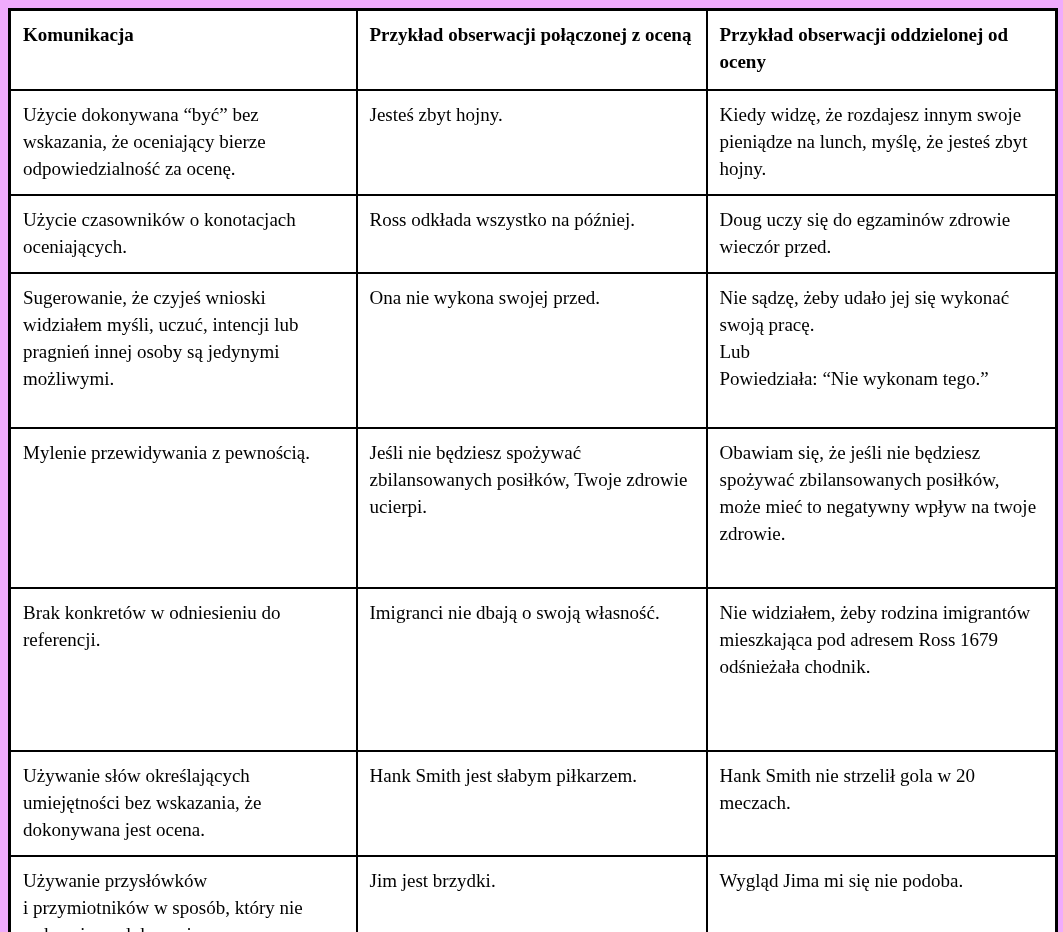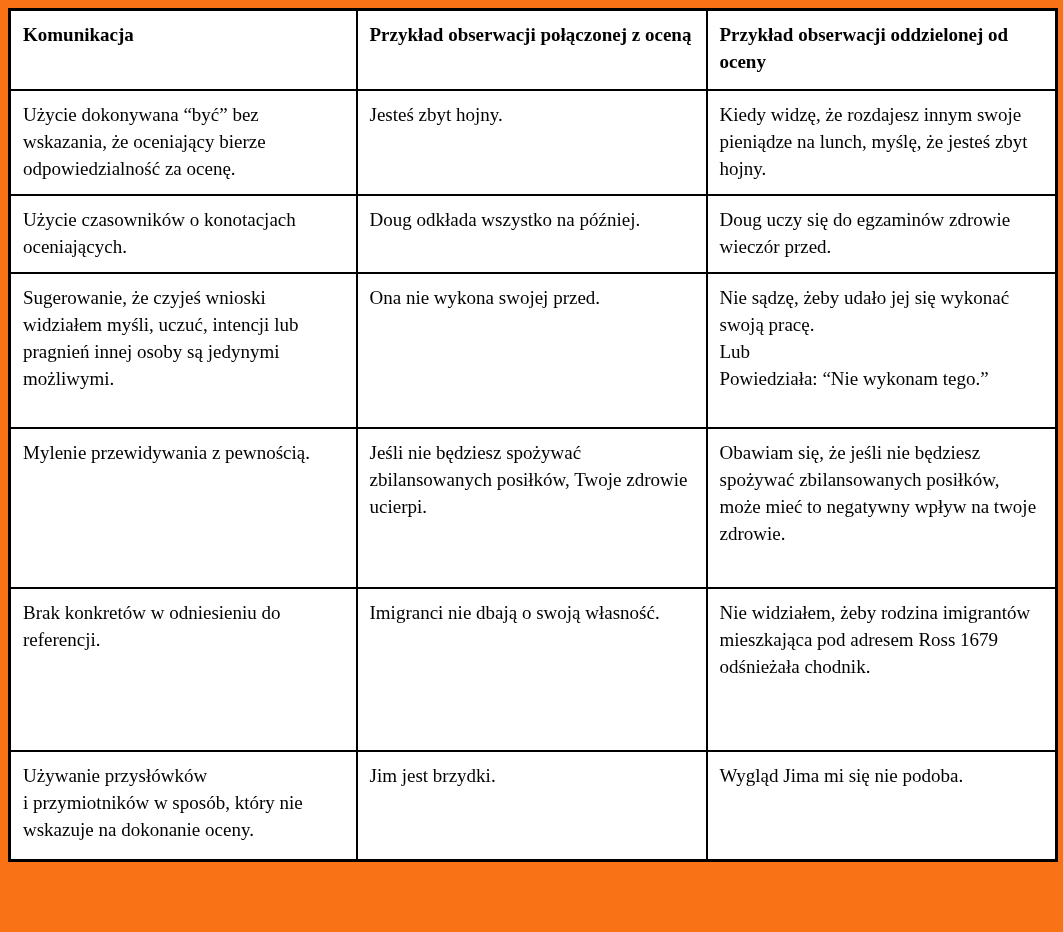--- a/index.html
+++ b/index.html
@@ -7,21 +7,21 @@
     padding: 0;
     width: 1063px;
     height: 932px;
     background: #ffffff;
     overflow: hidden;
   }
   .page {
     position: relative;
     width: 1063px;
     height: 932px;
-    background: #f97316;
+    background: #f0abfc;
   }
   table.obs-table {
     position: absolute;
     left: 8px;
     top: 8px;
     width: 1047px;
     border-collapse: collapse;
     table-layout: fixed;
     border: 3px solid #000000;
     font-family: "Liberation Serif", "DejaVu Serif", serif;
@@ -72,40 +72,45 @@
       </tr>
     </thead>
     <tbody>
       <tr class="h-r1">
         <td>Użycie dokonywana “być” bez wskazania, że oceniający bierze odpowiedzialność za ocenę.</td>
         <td>Jesteś zbyt hojny.</td>
         <td>Kiedy widzę, że rozdajesz innym swoje pieniądze na lunch, myślę, że jesteś zbyt hojny.</td>
       </tr>
       <tr class="h-r2">
         <td>Użycie czasowników o konotacjach oceniających.</td>
-        <td>Doug odkłada wszystko na później.</td>
+        <td>Ross odkłada wszystko na później.</td>
         <td>Doug uczy się do egzaminów zdrowie wieczór przed.</td>
       </tr>
       <tr class="h-r3">
         <td>Sugerowanie, że czyjeś wnioski widziałem myśli, uczuć, intencji lub pragnień innej osoby są jedynymi możliwymi.</td>
         <td>Ona nie wykona swojej przed.</td>
         <td>Nie sądzę, żeby udało jej się wykonać swoją pracę.
 Lub
 Powiedziała: “Nie wykonam tego.”</td>
       </tr>
       <tr class="h-r4">
         <td>Mylenie przewidywania z pewnością.</td>
         <td>Jeśli nie będziesz spożywać zbilansowanych posiłków, Twoje zdrowie ucierpi.</td>
         <td>Obawiam się, że jeśli nie będziesz spożywać zbilansowanych posiłków, może mieć to negatywny wpływ na twoje zdrowie.</td>
       </tr>
       <tr class="h-r5">
         <td>Brak konkretów w odniesieniu do referencji.</td>
         <td>Imigranci nie dbają o swoją własność.</td>
         <td>Nie widziałem, żeby rodzina imigrantów mieszkająca pod adresem Ross 1679 odśnieżała chodnik.</td>
       </tr>
+      <tr class="h-r6">
+        <td>Używanie słów określających umiejętności bez wskazania, że dokonywana jest ocena.</td>
+        <td>Hank Smith jest słabym piłkarzem.</td>
+        <td>Hank Smith nie strzelił gola w 20 meczach.</td>
+      </tr>
       <tr class="h-r7">
         <td>Używanie przysłówków
 i przymiotników w sposób, który nie wskazuje na dokonanie oceny.</td>
         <td>Jim jest brzydki.</td>
         <td>Wygląd Jima mi się nie podoba.</td>
       </tr>
     </tbody>
   </table>
 </div>
 

